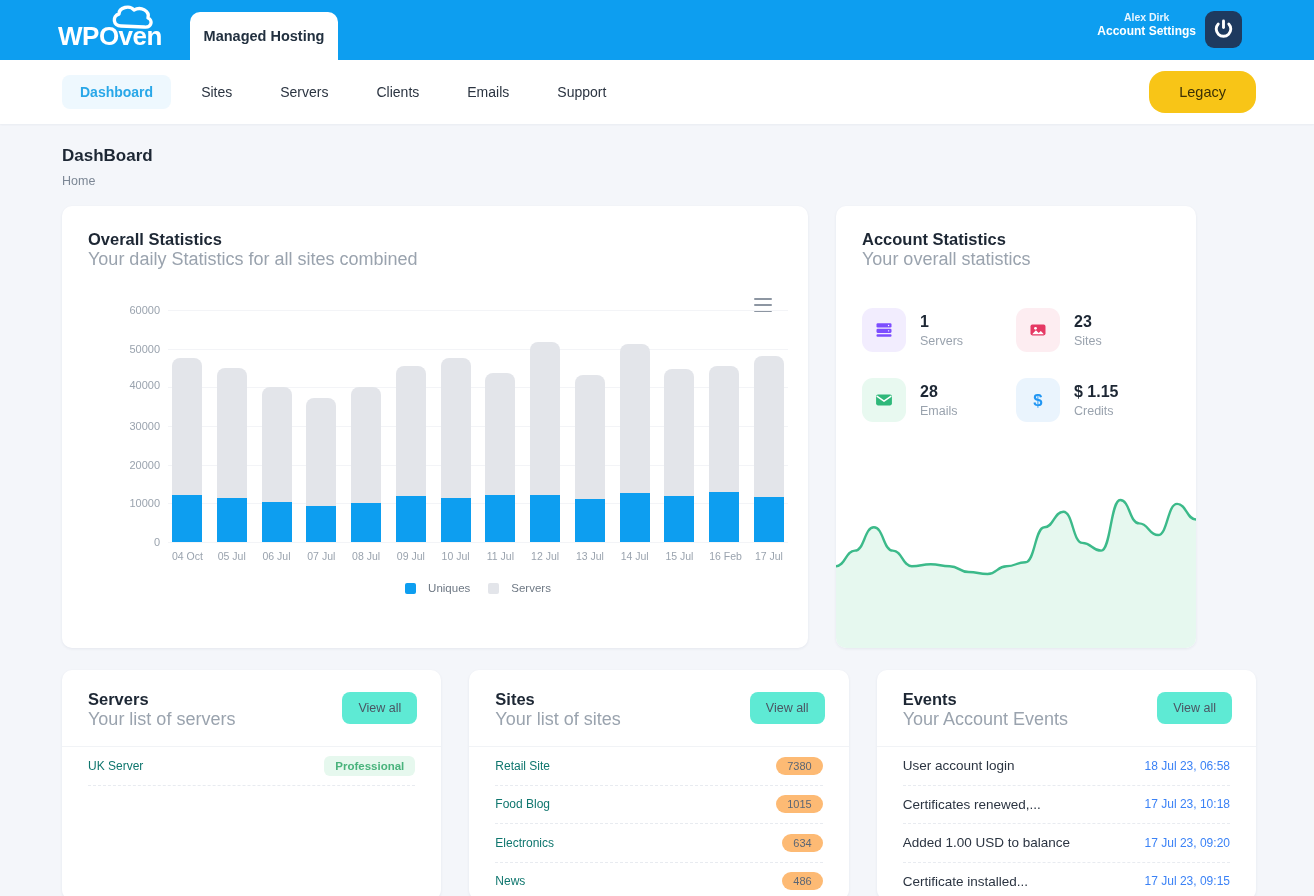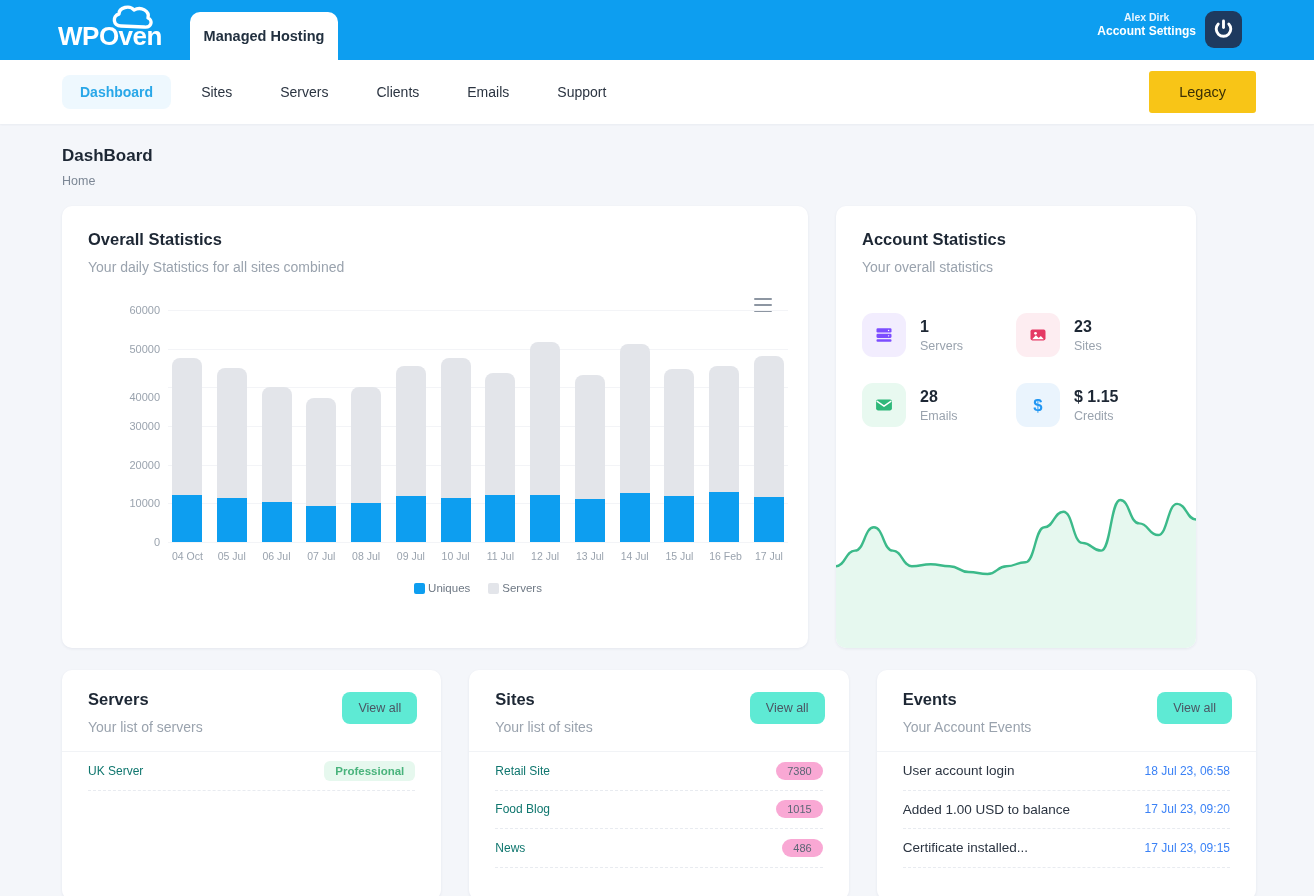--- a/index.html
+++ b/index.html
@@ -92,21 +92,21 @@
     font-weight: 700;
     background: #eef8fe;
   }
   .legacy-btn {
     position: absolute;
     right: 58px; top: 50%;
     transform: translateY(-50%);
     background: #f8c517;
     color: #3b3005;
     border: none;
-    border-radius: 3px;
+    border-radius: 16px;
     padding: 13px 30px;
     font-size: 14.5px;
     font-family: inherit;
     cursor: pointer;
   }
 
   
   .page {
     padding: 22px 58px 0 62px;
   }
@@ -131,22 +131,22 @@
     border-radius: 10px;
     box-shadow: 0 1px 3px rgba(25,45,80,.07);
   }
   .card-head { padding: 24px 26px 0 26px; }
   .card-title {
     font-size: 16.5px;
     font-weight: 700;
     color: #1d2734;
   }
   .card-sub {
-    margin-top: 10px;
-    font-size: 14px;
+    margin-top: 0;
+    font-size: 18px;
     color: #9aa3ae;
   }
 
   
   .chart-card { width: 746px; height: 442px; position: relative; }
   .burger {
     position: absolute;
     right: 36px; top: 92px;
     width: 18px; height: 14px;
     display: flex; flex-direction: column; justify-content: space-between;
@@ -225,21 +225,21 @@
     color: #9aa3ae;
     white-space: nowrap;
   }
   .legend {
     position: absolute;
     left: 80px; right: 0; top: 272px;
     display: flex;
     justify-content: center;
     gap: 18px;
   }
-  .legend-item { display: flex; align-items: center; gap: 3px; }
+  .legend-item { display: flex; align-items: center; gap: 12px; }
   .legend-swatch { width: 11px; height: 11px; border-radius: 2px; }
   .legend-label { font-size: 11.5px; color: #6e7884; }
 
   
   .acct-card { width: 360px; height: 442px; position: relative; overflow: hidden; }
   .stats-grid {
     margin: 38px 26px 0 26px;
     display: grid;
     grid-template-columns: 1fr 1fr;
     row-gap: 26px;
@@ -288,21 +288,21 @@
     display: flex;
     align-items: center;
     justify-content: space-between;
     height: 38.5px;
     border-bottom: 1px dashed #e8ebf0;
   }
   .row-link { font-size: 12px; color: #0f766e; cursor: pointer; text-align: center; }
   .row-text { font-size: 13.5px; color: #2b3441; }
   .row-date { font-size: 12px; color: #3b82f6; }
   .pill-count {
-    background: #f9a8d4;
+    background: #fdba74;
     color: #5b6675;
     border-radius: 11px;
     padding: 3px 11px;
     font-size: 11px;
   }
   .pill-plan {
     background: #e6f8ee;
     color: #49b37c;
     border-radius: 6px;
     padding: 4px 11px;
@@ -364,21 +364,21 @@
           <span></span>
           <span></span>
         </div>
 
       <div class="plot">
         <div class="ylabels" id="ylabels">
             <div class="ylabel" style="top: 232px;">0</div>
             <div class="ylabel" style="top: 193.333px;">10000</div>
             <div class="ylabel" style="top: 154.667px;">20000</div>
             <div class="ylabel" style="top: 116px;">30000</div>
-            <div class="ylabel" style="top: 87px;">40000</div>
+            <div class="ylabel" style="top: 75px;">40000</div>
             <div class="ylabel" style="top: 38.6667px;">50000</div>
             <div class="ylabel" style="top: 0px;">60000</div>
           </div>
         <div class="plotarea" id="plotarea">
             <div class="gridline" style="top: 0px;"></div>
             <div class="gridline" style="top: 38.6667px;"></div>
             <div class="gridline" style="top: 77.3333px;"></div>
             <div class="gridline" style="top: 116px;"></div>
             <div class="gridline" style="top: 154.667px;"></div>
             <div class="gridline" style="top: 193.333px;"></div>
@@ -566,38 +566,46 @@
       <div class="list-rows" id="sites-rows">
           <div class="list-row">
             <span class="row-link">Retail Site</span>
             <span class="pill-count">7380</span>
           </div>
           <div class="list-row">
             <span class="row-link">Food Blog</span>
             <span class="pill-count">1015</span>
           </div>
           <div class="list-row">
+            <span class="row-link">Electronics</span>
+            <span class="pill-count">634</span>
+          </div>
+          <div class="list-row">
             <span class="row-link">News</span>
             <span class="pill-count">486</span>
           </div>
         </div>
     </div>
 
     <div class="card list-card">
       <div class="list-head">
         <div class="card-title">Events</div>
         <div class="card-sub">Your Account Events</div>
         <button class="viewall">View all</button>
       </div>
       <div class="list-rows" id="events-rows">
           <div class="list-row">
             <span class="row-text">User account login</span>
             <span class="row-date">18 Jul 23, 06:58</span>
           </div>
           <div class="list-row">
+            <span class="row-text">Certificates renewed,...</span>
+            <span class="row-date">17 Jul 23, 10:18</span>
+          </div>
+          <div class="list-row">
             <span class="row-text">Added 1.00 USD to balance</span>
             <span class="row-date">17 Jul 23, 09:20</span>
           </div>
           <div class="list-row">
             <span class="row-text">Certificate installed...</span>
             <span class="row-date">17 Jul 23, 09:15</span>
           </div>
         </div>
     </div>
   </div>

